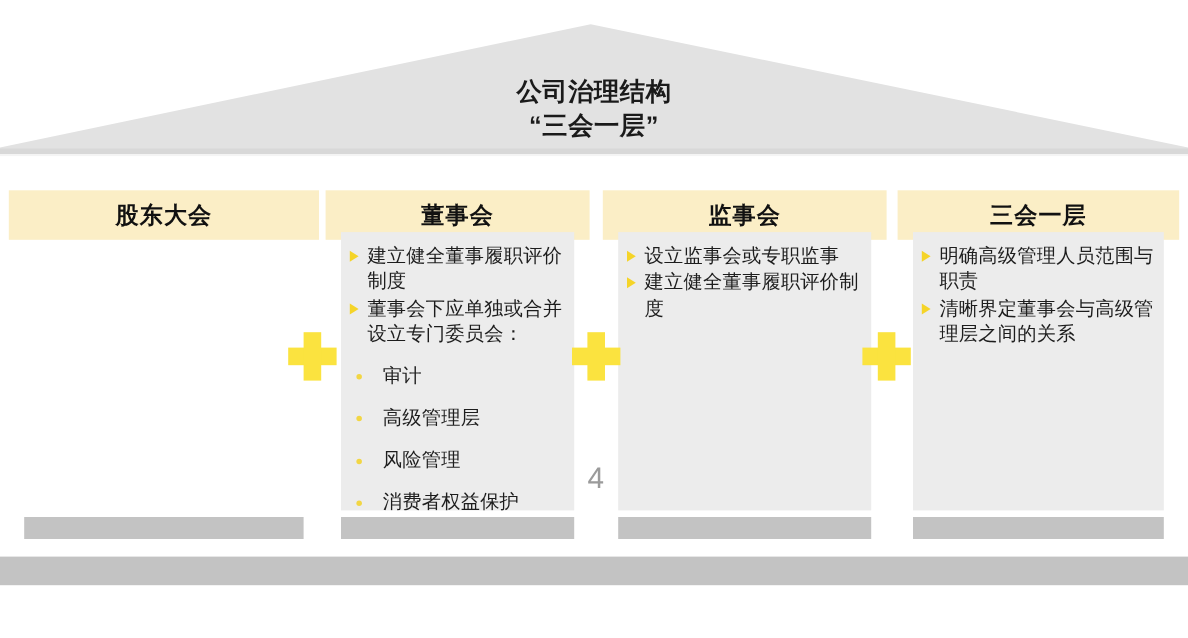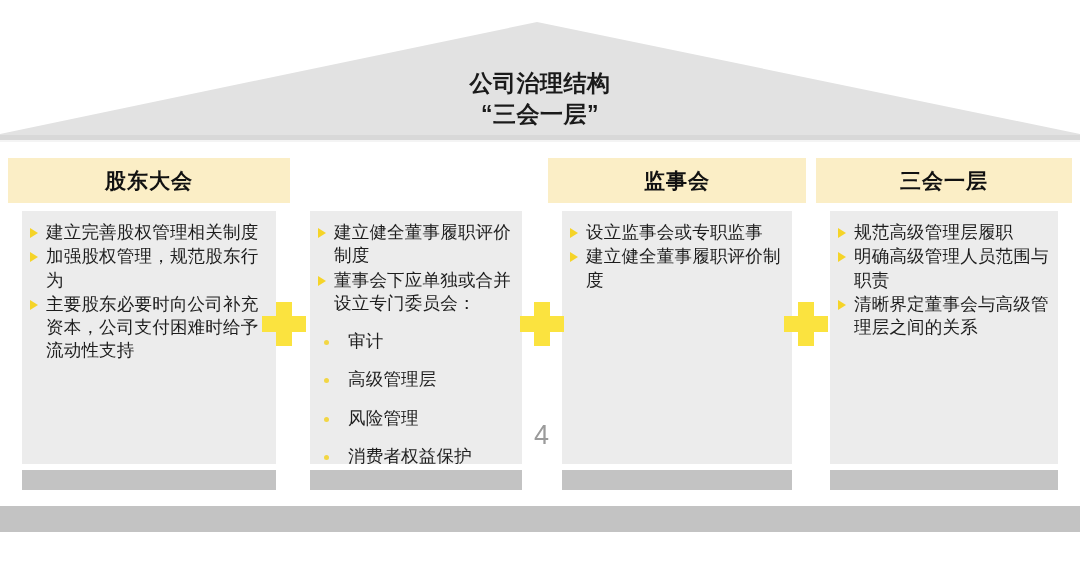--- a/index.html
+++ b/index.html
@@ -65,20 +65,21 @@
   .pillar-head {
     height: 45px;
     background: #fbeec6;
     display: flex;
     align-items: center;
     justify-content: center;
     font-size: 21px;
     font-weight: bold;
     color: #111111;
     letter-spacing: 1px;
+    margin-top: 15px;
   }
   .pillar-body {
     position: absolute;
     top: 53px;
     left: 14px;
     right: 14px;
     bottom: 26px;
     background: #ececec;
     padding: 10px 8px 6px 6px;
     box-sizing: border-box;
@@ -198,31 +199,25 @@
     <div class="roof-title">
       <span>公司治理结构</span>
       <span class="l2">“三会一层”</span>
     </div>
   </div>
 
   <div class="columns">
 
     <div class="pillar" style="left:8px; width:282px;">
       <div class="pillar-head">股东大会</div>
-      <div class="pillar-body">
-        <ul class="blist">
-          <li class="lvl1">建立完善股权管理相关制度</li>
-          <li class="lvl1">加强股权管理，规范股东行为</li>
-          <li class="lvl1">主要股东必要时向公司补充资本，公司支付困难时给予流动性支持</li>
-        </ul>
-      </div>
       <div class="pillar-base"></div>
     </div>
 
     <div class="pillar" style="left:296px; width:240px;">
+      <div class="pillar-head">董事会</div>
       <div class="pillar-body">
         <ul class="blist">
           <li class="lvl1">建立健全董事履职评价制度</li>
           <li class="lvl1">董事会下应单独或合并设立专门委员会：</li>
           <li class="lvl2">审计</li>
           <li class="lvl2">高级管理层</li>
           <li class="lvl2">风险管理</li>
           <li class="lvl2">消费者权益保护</li>
           <li class="lvl2">……</li>
         </ul>
@@ -238,21 +233,20 @@
           <li class="lvl1">建立健全董事履职评价制度</li>
         </ul>
       </div>
       <div class="pillar-base"></div>
     </div>
 
     <div class="pillar" style="left:816px; width:256px;">
       <div class="pillar-head">三会一层</div>
       <div class="pillar-body">
         <ul class="blist">
-          <li class="lvl1">规范高级管理层履职</li>
           <li class="lvl1">明确高级管理人员范围与职责</li>
           <li class="lvl1">清晰界定董事会与高级管理层之间的关系</li>
         </ul>
       </div>
       <div class="pillar-base"></div>
     </div>
 
   </div>
 
   <div class="plus" style="left:262px;">

